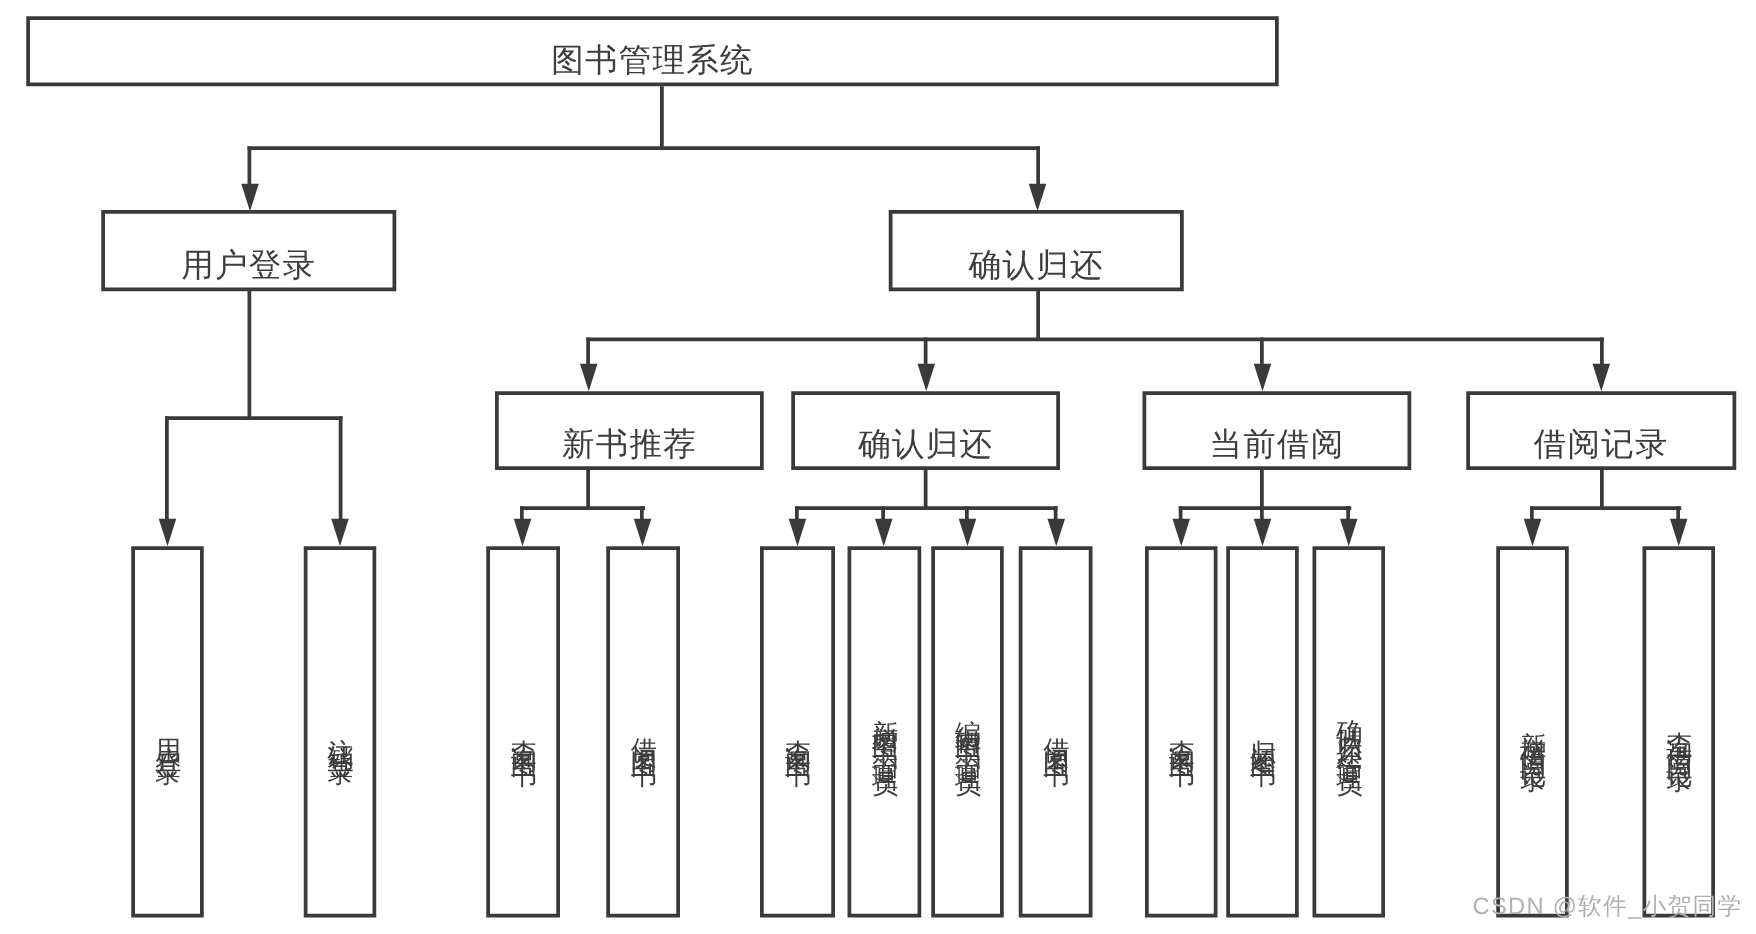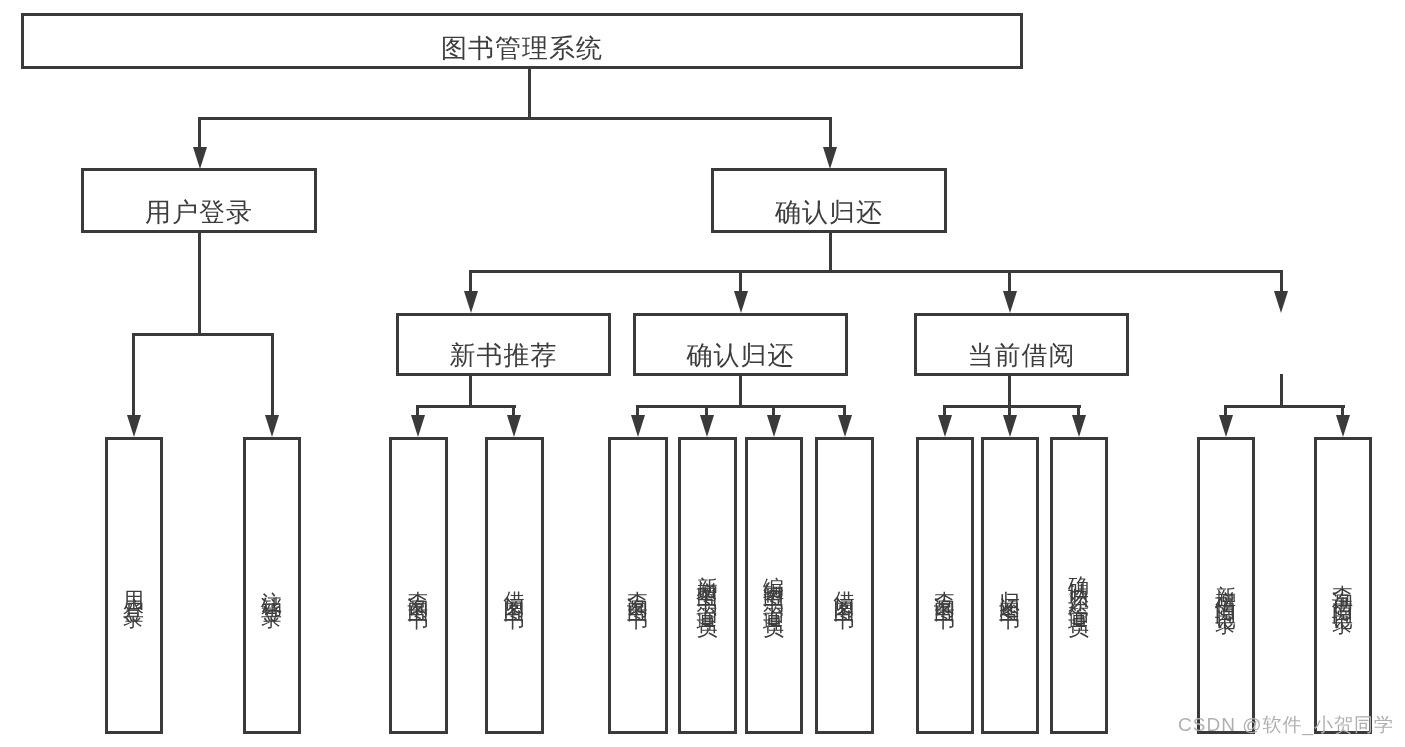--- a/index.html
+++ b/index.html
@@ -116,20 +116,23 @@
 
   <div class="box" style="left:363px; top:313px; width:215px; height:63px;margin-left:33px;">
     <span>新书推荐</span>
   </div>
   <div class="box" style="left:633px; top:313px; width:215px; height:63px;">
     <span>确认归还</span>
   </div>
   <div class="box" style="left:914px; top:313px; width:215px; height:63px;">
     <span>当前借阅</span>
   </div>
+  <div class="box" style="left:1173px; top:313px; width:216px; height:63px;">
+    <span>借阅记录</span>
+  </div>
 
   <div class="vl" style="left:469px; top:374px; height:34px;"></div>
   <div class="hl" style="left:416px; top:405px; width:100px;"></div>
   <div class="vl" style="left:416px; top:405px; height:12px;"></div>
   <div class="ar" style="left:411px; top:415px;"></div>
   <div class="vl" style="left:512px; top:405px; height:12px;"></div>
   <div class="ar" style="left:507px; top:415px;"></div>
 
   <div class="vl" style="left:739px; top:374px; height:34px;"></div>
   <div class="hl" style="left:636px; top:405px; width:210px;"></div>

